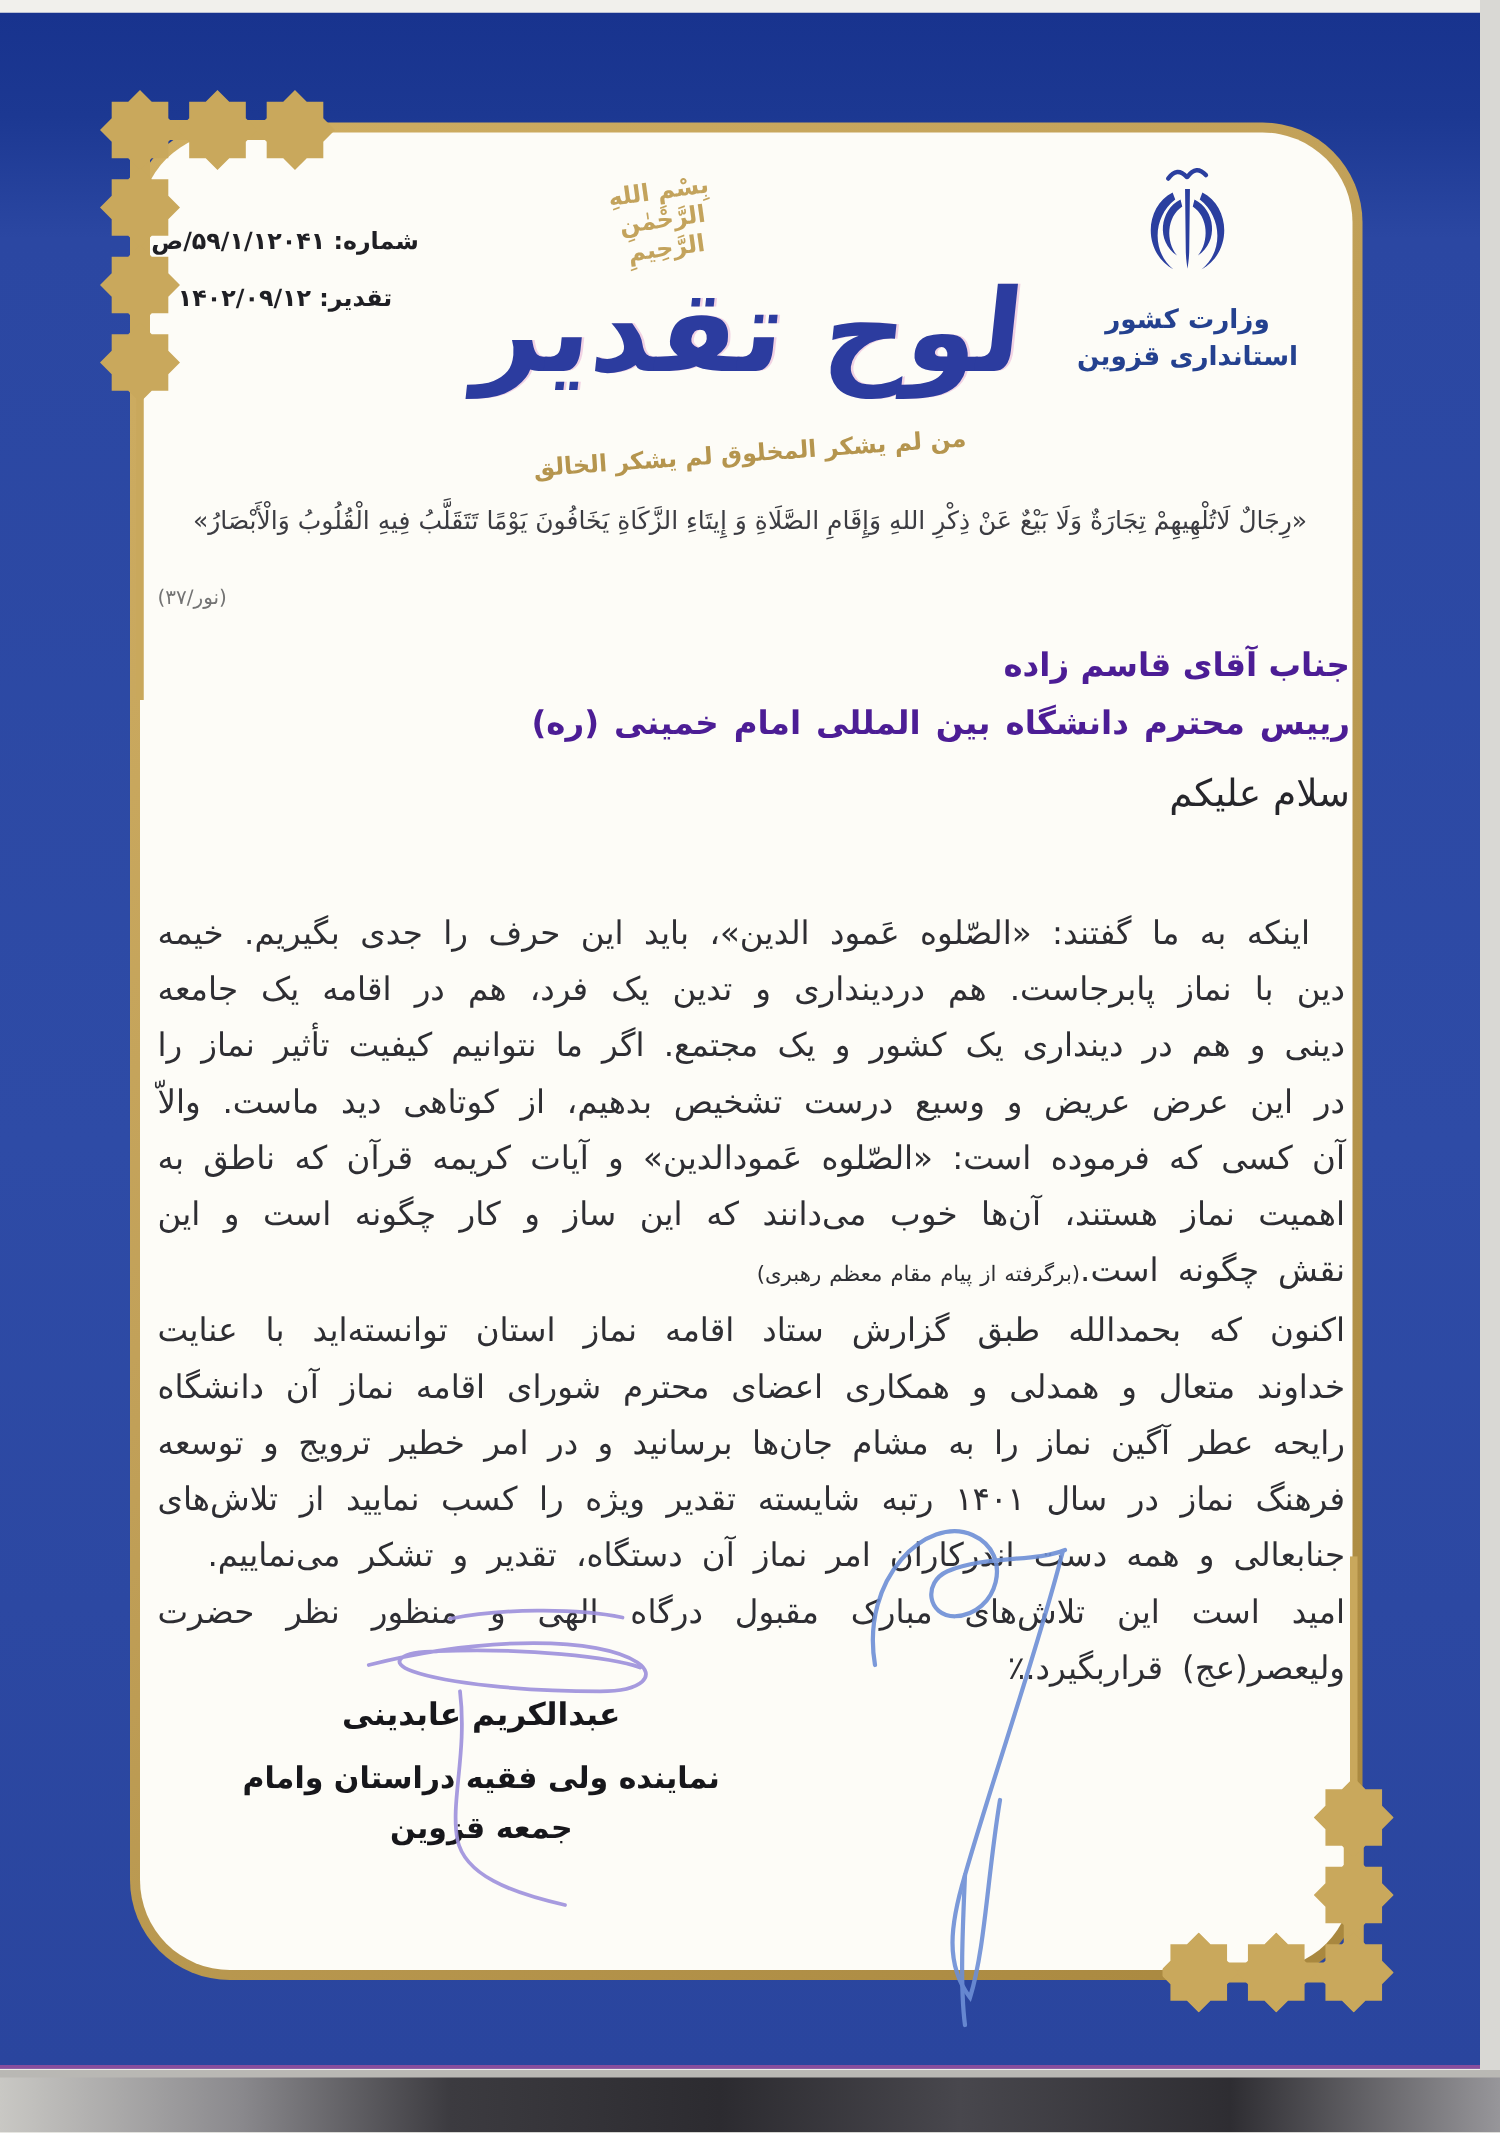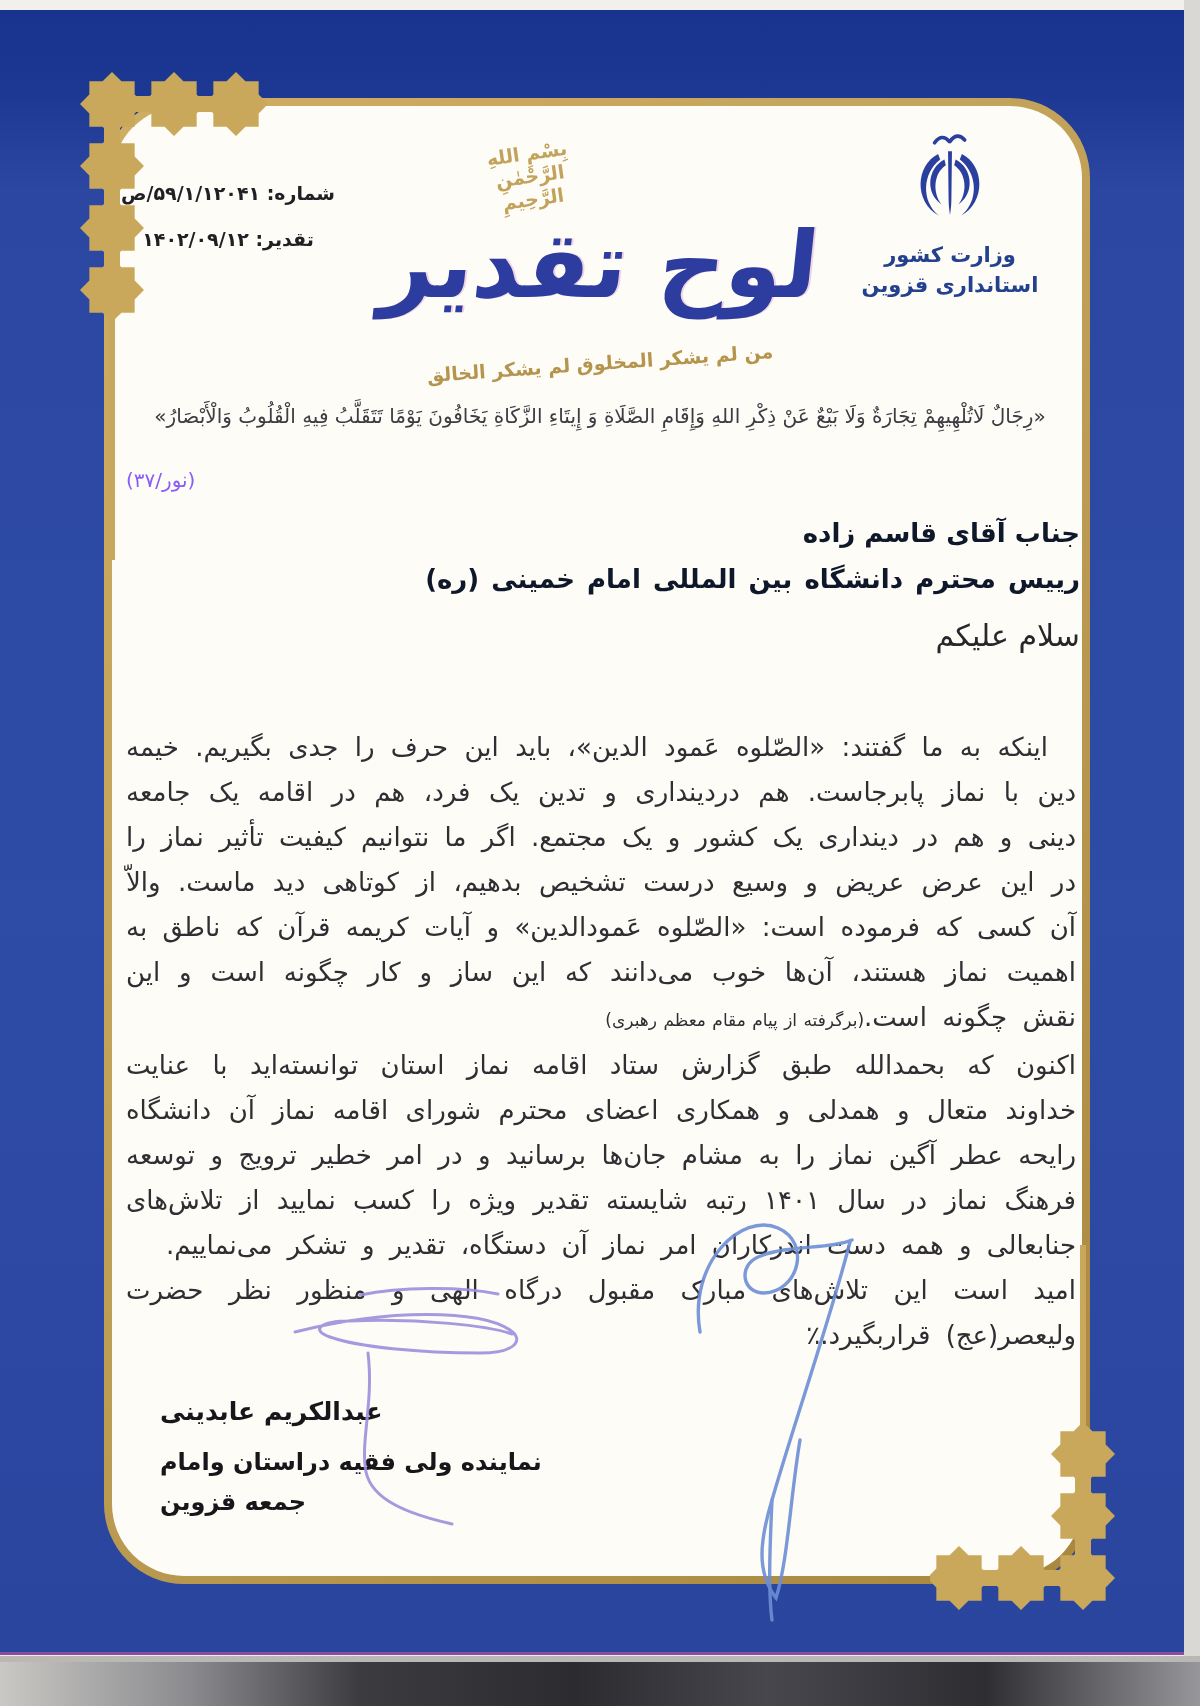--- a/index.html
+++ b/index.html
@@ -79,26 +79,26 @@
   .org-line1{font-size:21px;font-weight:700;line-height:30px;}
   .org-line2{font-size:21px;font-weight:700;line-height:30px;letter-spacing:2px;}
   
   .verse{
     position:absolute;left:122px;top:404px;width:956px;
     direction:rtl;text-align:center;white-space:nowrap;
     font-size:20px;color:#3c3c42;
   }
   .verse-cite{
     position:absolute;left:126px;top:468px;
-    direction:rtl;font-size:20px;color:#8b5cf6;
+    direction:rtl;font-size:16px;color:#737373;
   }
   
   .addressee{
     position:absolute;left:140px;top:510px;width:940px;
-    direction:rtl;text-align:right;color:#0f172a;
+    direction:rtl;text-align:right;color:#4c1d95;
   }
   .addr-name{font-size:26px;font-weight:700;line-height:46px;}
   .addr-title{font-size:26px;font-weight:700;line-height:46px;word-spacing:3px;}
   .salutation{
     position:absolute;left:140px;top:618px;width:940px;
     direction:rtl;text-align:right;
     font-size:30px;color:#26262b;
   }
   
   .body-text{
@@ -106,21 +106,21 @@
     direction:rtl;text-align:justify;
     font-size:26px;line-height:45px;color:#2e2e33;
     word-spacing:7px;letter-spacing:.3px;margin-top:45px;
   }
   .body-text p{margin:0;}
   .p1{text-indent:28px;}
   .p1-cite{font-size:17px;letter-spacing:0;word-spacing:1px;}
   .p2{margin-top:30px;}
   .p3{margin-top:6px;}
   
-  .sig-block{position:absolute;text-align:left;direction:rtl;color:#17171b;margin-top:40px;}
+  .sig-block{position:absolute;text-align:center;direction:rtl;color:#17171b;}
   .sig-right{left:690px;top:1348px;width:330px;}
   .sig-left{left:160px;top:1352px;width:450px;}
   .sig-name{font-size:25px;font-weight:700;line-height:40px;}
   .sig-title{font-size:24px;font-weight:700;line-height:40px;margin-top:10px;}
   .ink{position:absolute;left:0;top:0;pointer-events:none;}
 </style>
 </head>
 <body>
 
 <div class="page">

